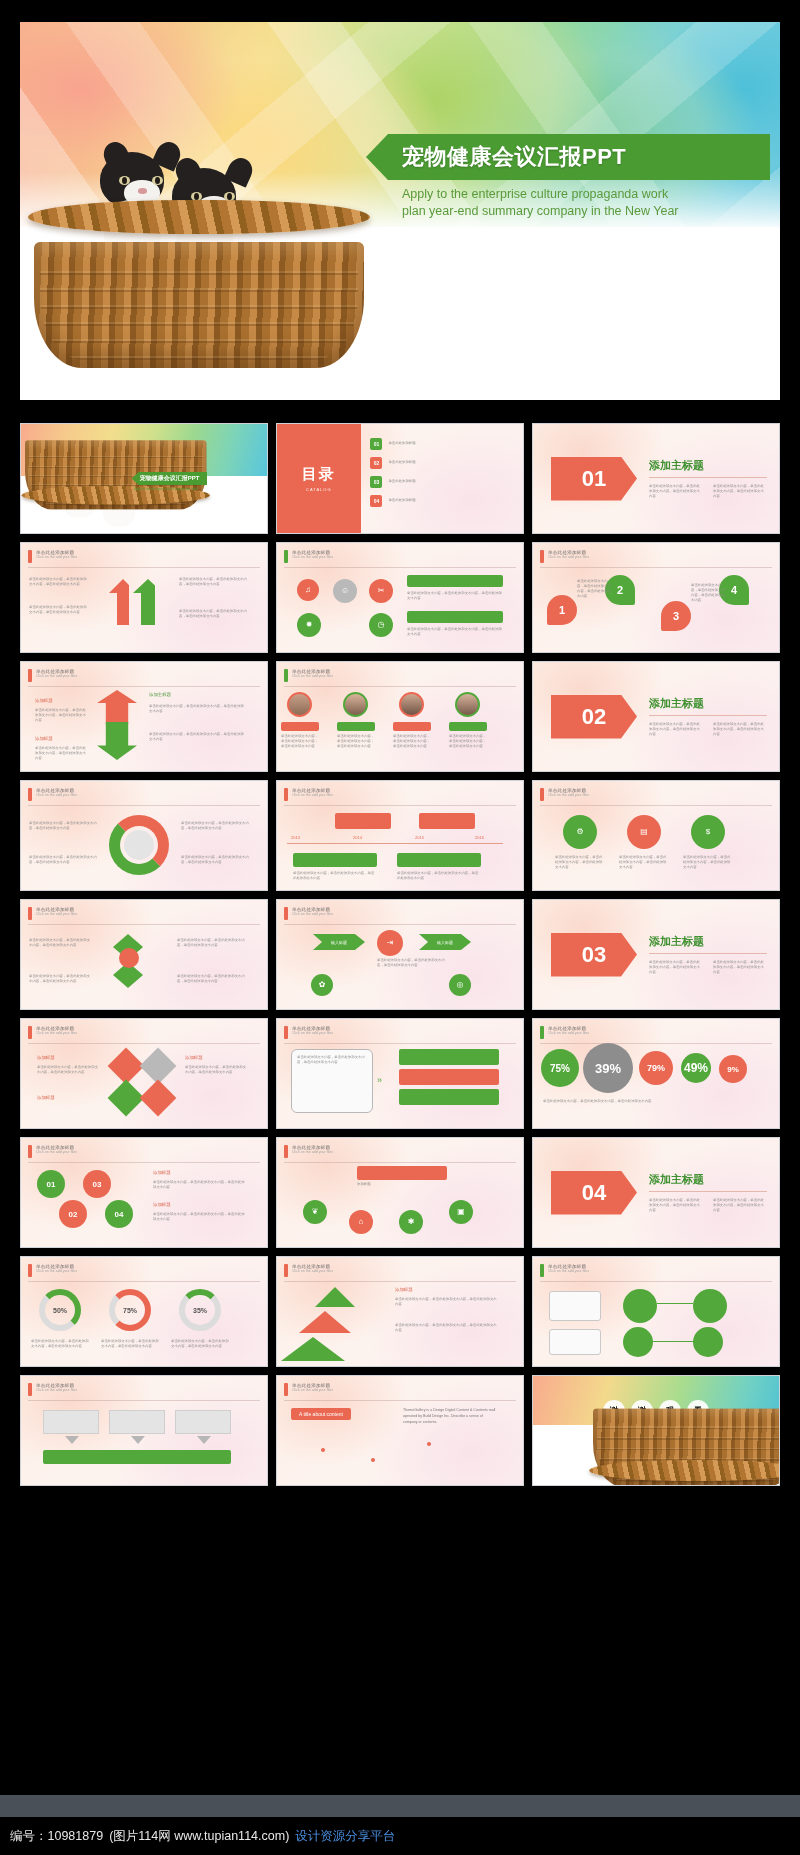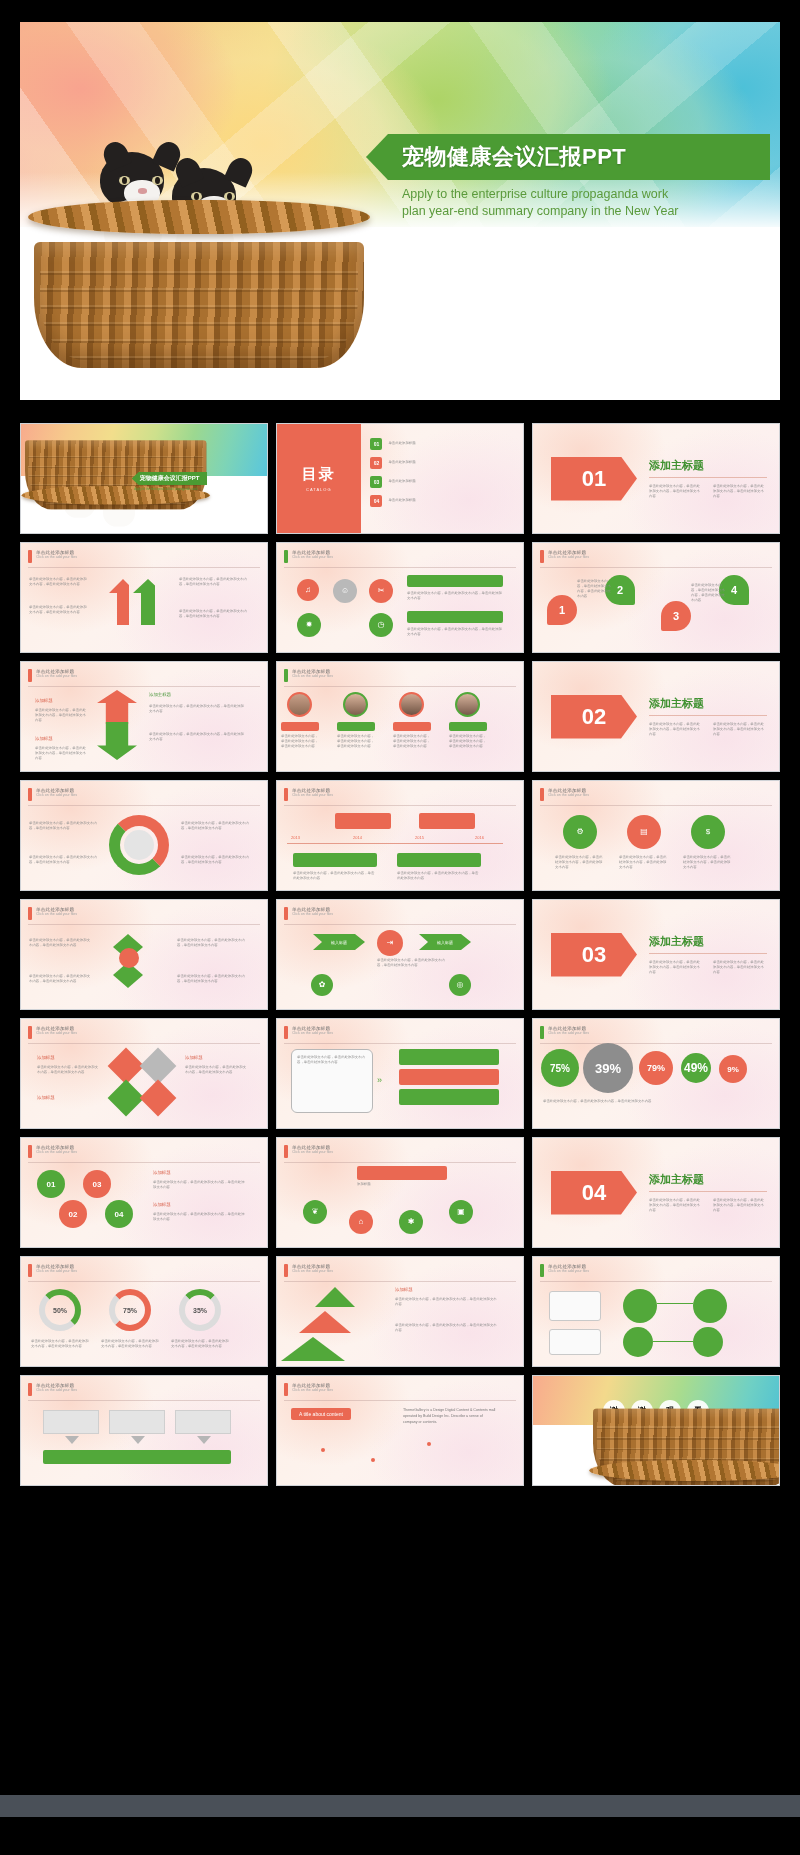--- a/index.html
+++ b/index.html
@@ -795,14 +795,19 @@
           </div>
         <div class="bsk-body"></div>
           <div class="bsk-weave"></div>
           <div class="bsk-rim"></div>
       </div>
     </div>
 
   </div>
 
   <div class="foot-dark"></div>
+  <div class="foot">
+    <span>编号：10981879</span>
+    <span style="margin-left:6px;">(图片114网 www.tupian114.com)</span>
+    <span class="link">设计资源分享平台</span>
+  </div>
 
 </div>
 
 </body></html>

